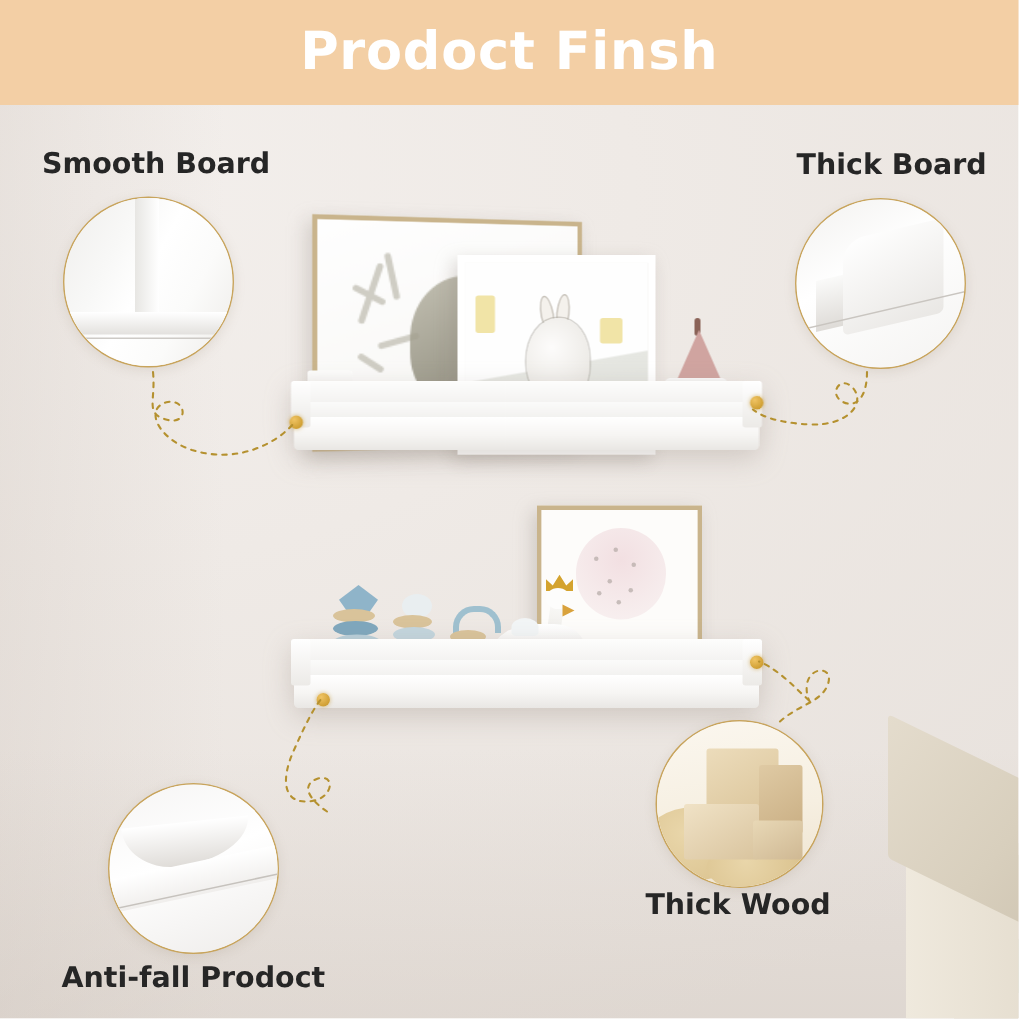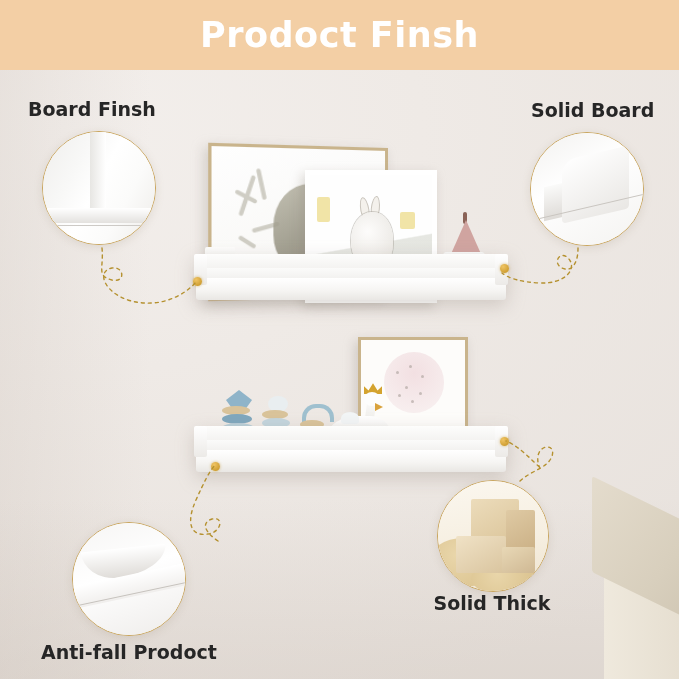--- a/index.html
+++ b/index.html
@@ -419,30 +419,30 @@
 
       <path d="M520,481 C532,470 548,468 552,456 C556,444 540,444 538,456 C536,470 548,474 534,462 C524,452 514,444 506,441"></path>
     </g>
   </svg>
 
   <div class="arrow" style="left:91px; top:212px;"></div>
   <div class="arrow" style="left:570px; top:208px; transform:rotate(8deg);"></div>
   <div class="arrow" style="left:155px; top:556px; transform:rotate(115deg);"></div>
   <div class="arrow" style="left:500px; top:512px; transform:rotate(135deg);"></div>
 
-  <div class="callout-label" style="left:28px; top:98px;">Board Finsh</div>
+  <div class="callout-label" style="left:28px; top:98px;">Smooth Board</div>
   <div class="callout-circle" style="left:42px; top:131px; width:112px; height:112px;">
     <div class="zc zc-smooth">
       <div class="edge-v"></div>
       <div class="edge-h"></div>
       <div class="edge-line"></div>
     </div>
   </div>
 
-  <div class="callout-label" style="left:531px; top:99px;">Solid Board</div>
+  <div class="callout-label" style="left:531px; top:99px;">Thick Board</div>
   <div class="callout-circle" style="left:530px; top:132px; width:112px; height:112px;">
     <div class="zc zc-thick">
       <div class="slab2"></div>
       <div class="slab"></div>
       <div class="edge-line"></div>
     </div>
   </div>
 
   <div class="callout-circle" style="left:72px; top:522px; width:112px; height:112px;">
     <div class="zc zc-anti">
@@ -461,20 +461,20 @@
            background:linear-gradient(150deg,#ecdcbb,#dcc69c);"></div>
       <div class="wood-block" style="left:62%; top:26%; width:26%; height:42%;
            background:linear-gradient(150deg,#dfcaa4,#c9ae83);"></div>
       <div class="wood-block" style="left:16%; top:50%; width:46%; height:34%;
            background:linear-gradient(150deg,#f0e2c6,#d9c49e);"></div>
       <div class="wood-block" style="left:58%; top:60%; width:30%; height:24%;
            background:linear-gradient(150deg,#e8d8b6,#cfb893);"></div>
     </div>
   </div>
   <div class="callout-label centered" style="left:427px; top:592px; width:130px;">
-    <span>Solid Thick</span><br>
+    <span>Thick Wood</span><br>
   </div>
 
   <div class="banner">
     <div class="banner-title">Prodoct Finsh</div>
   </div>
 
 </div>
 
 </body></html>

